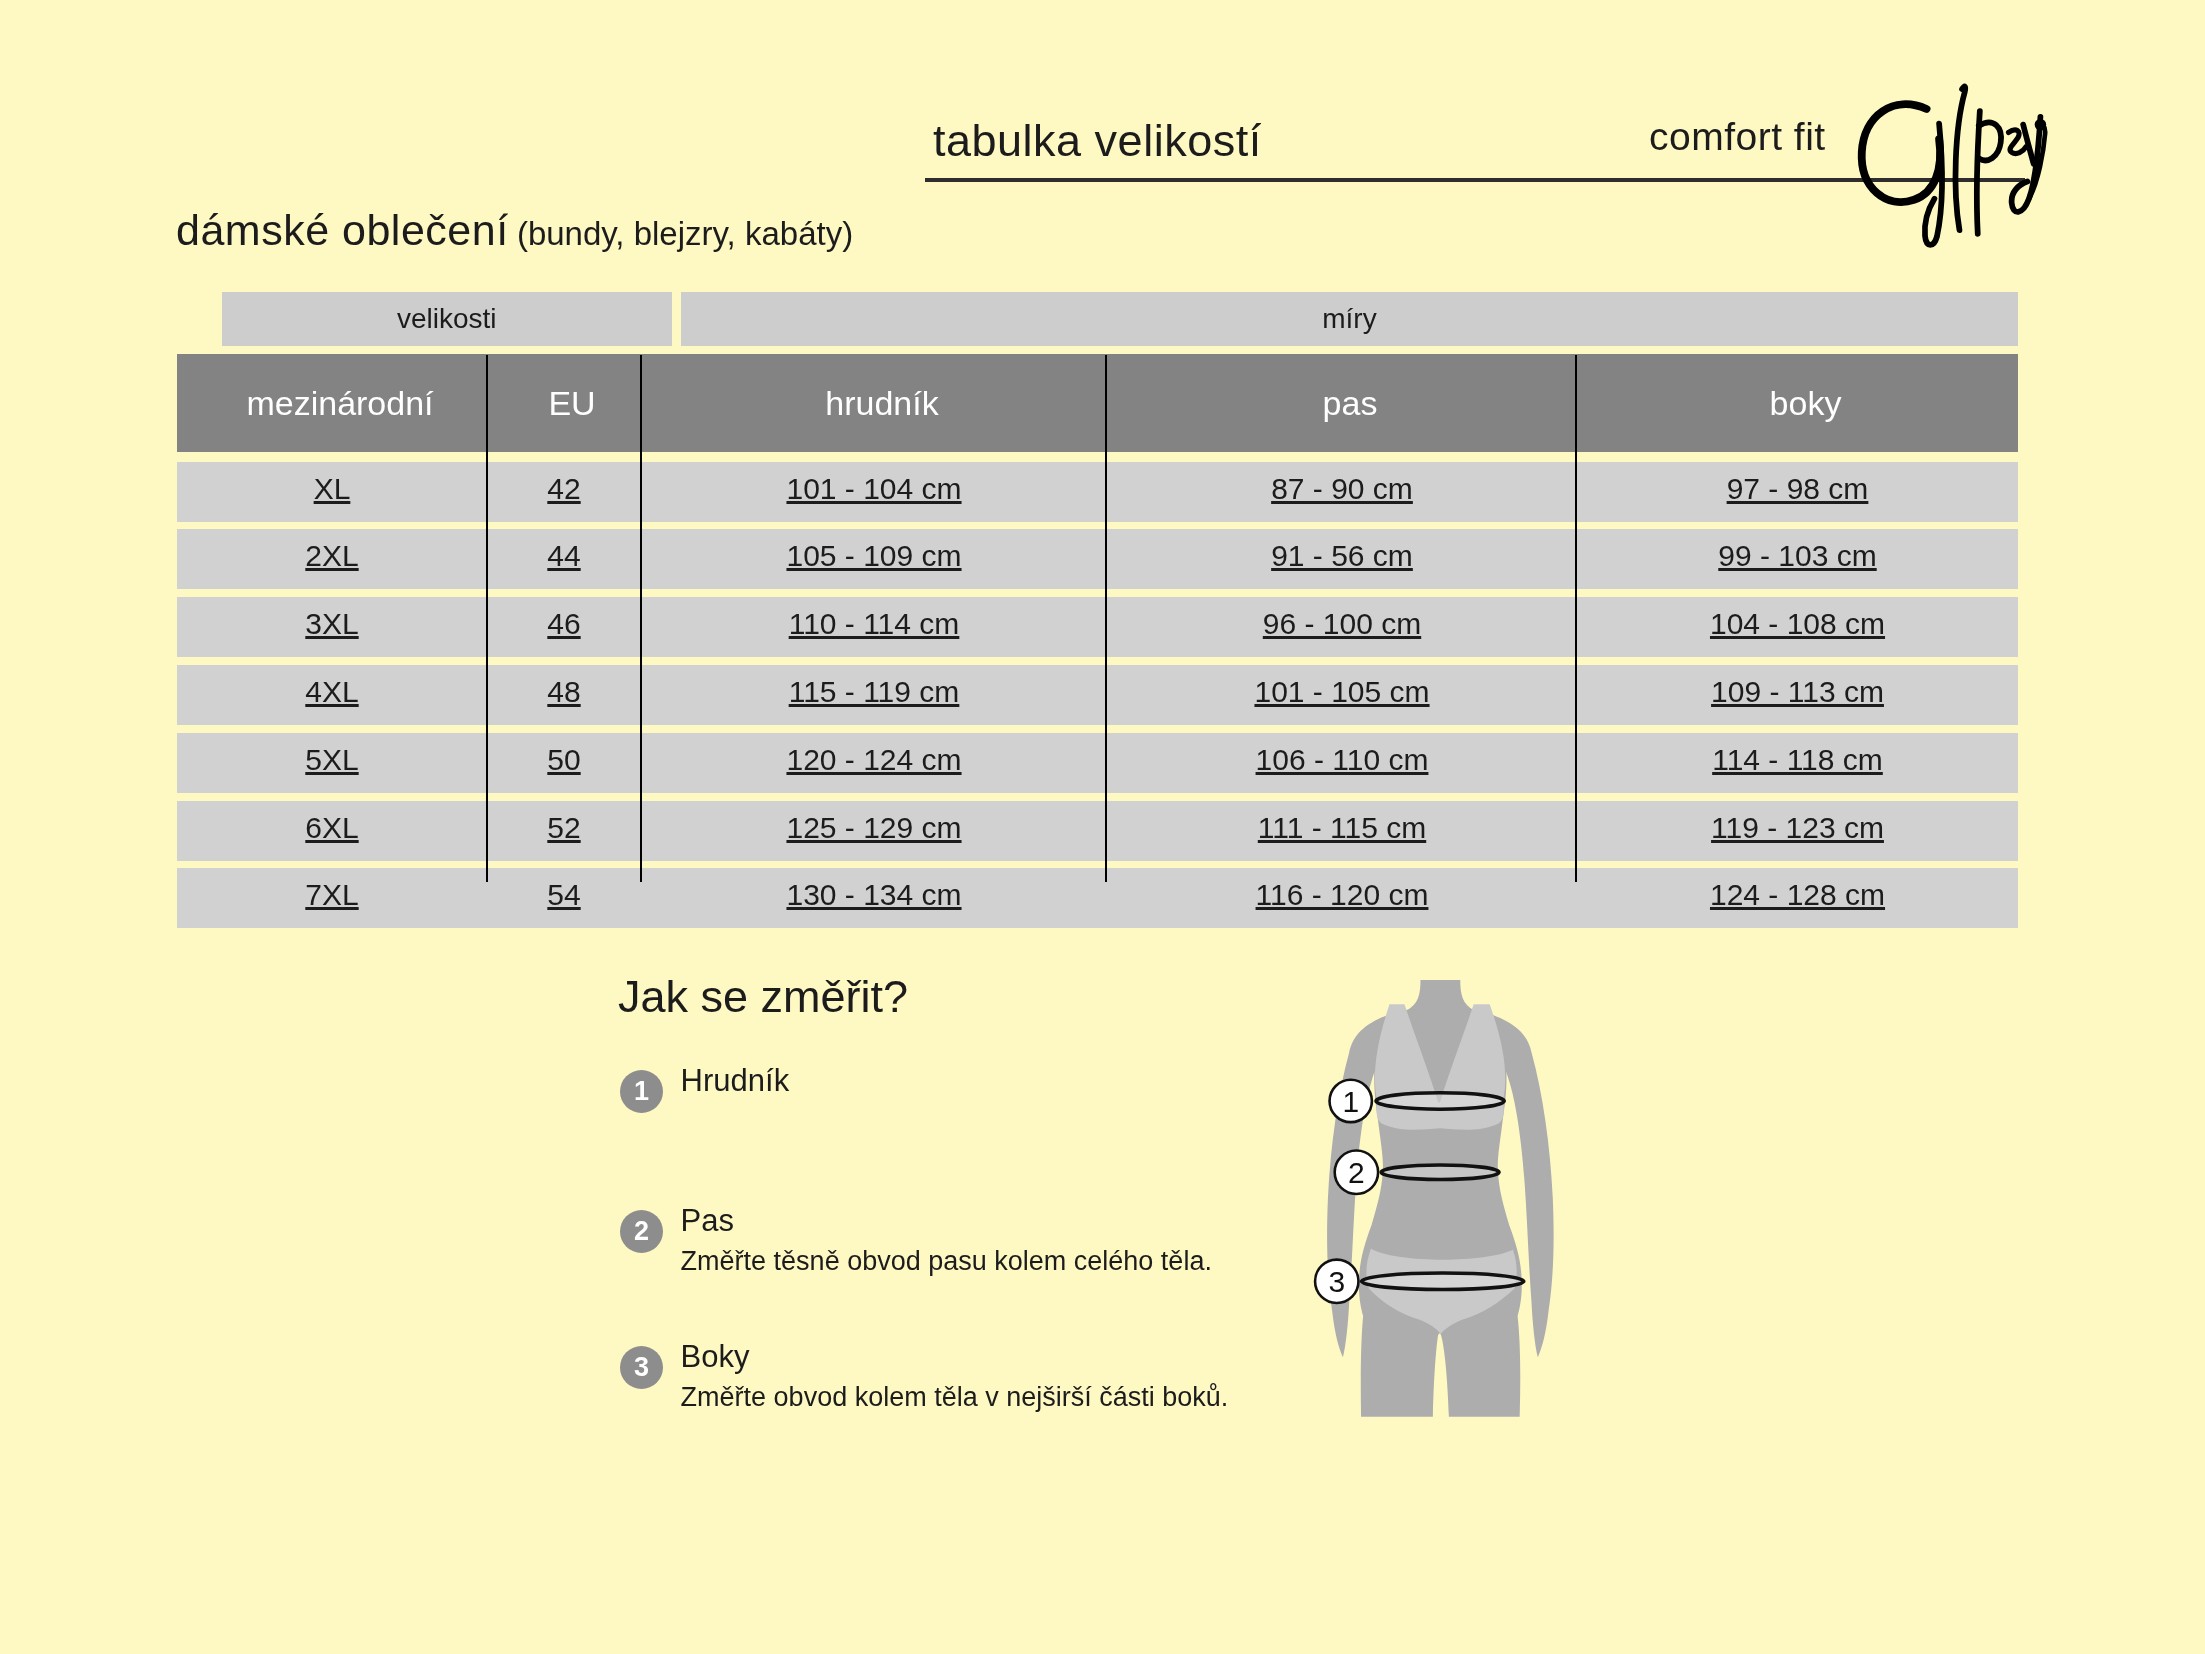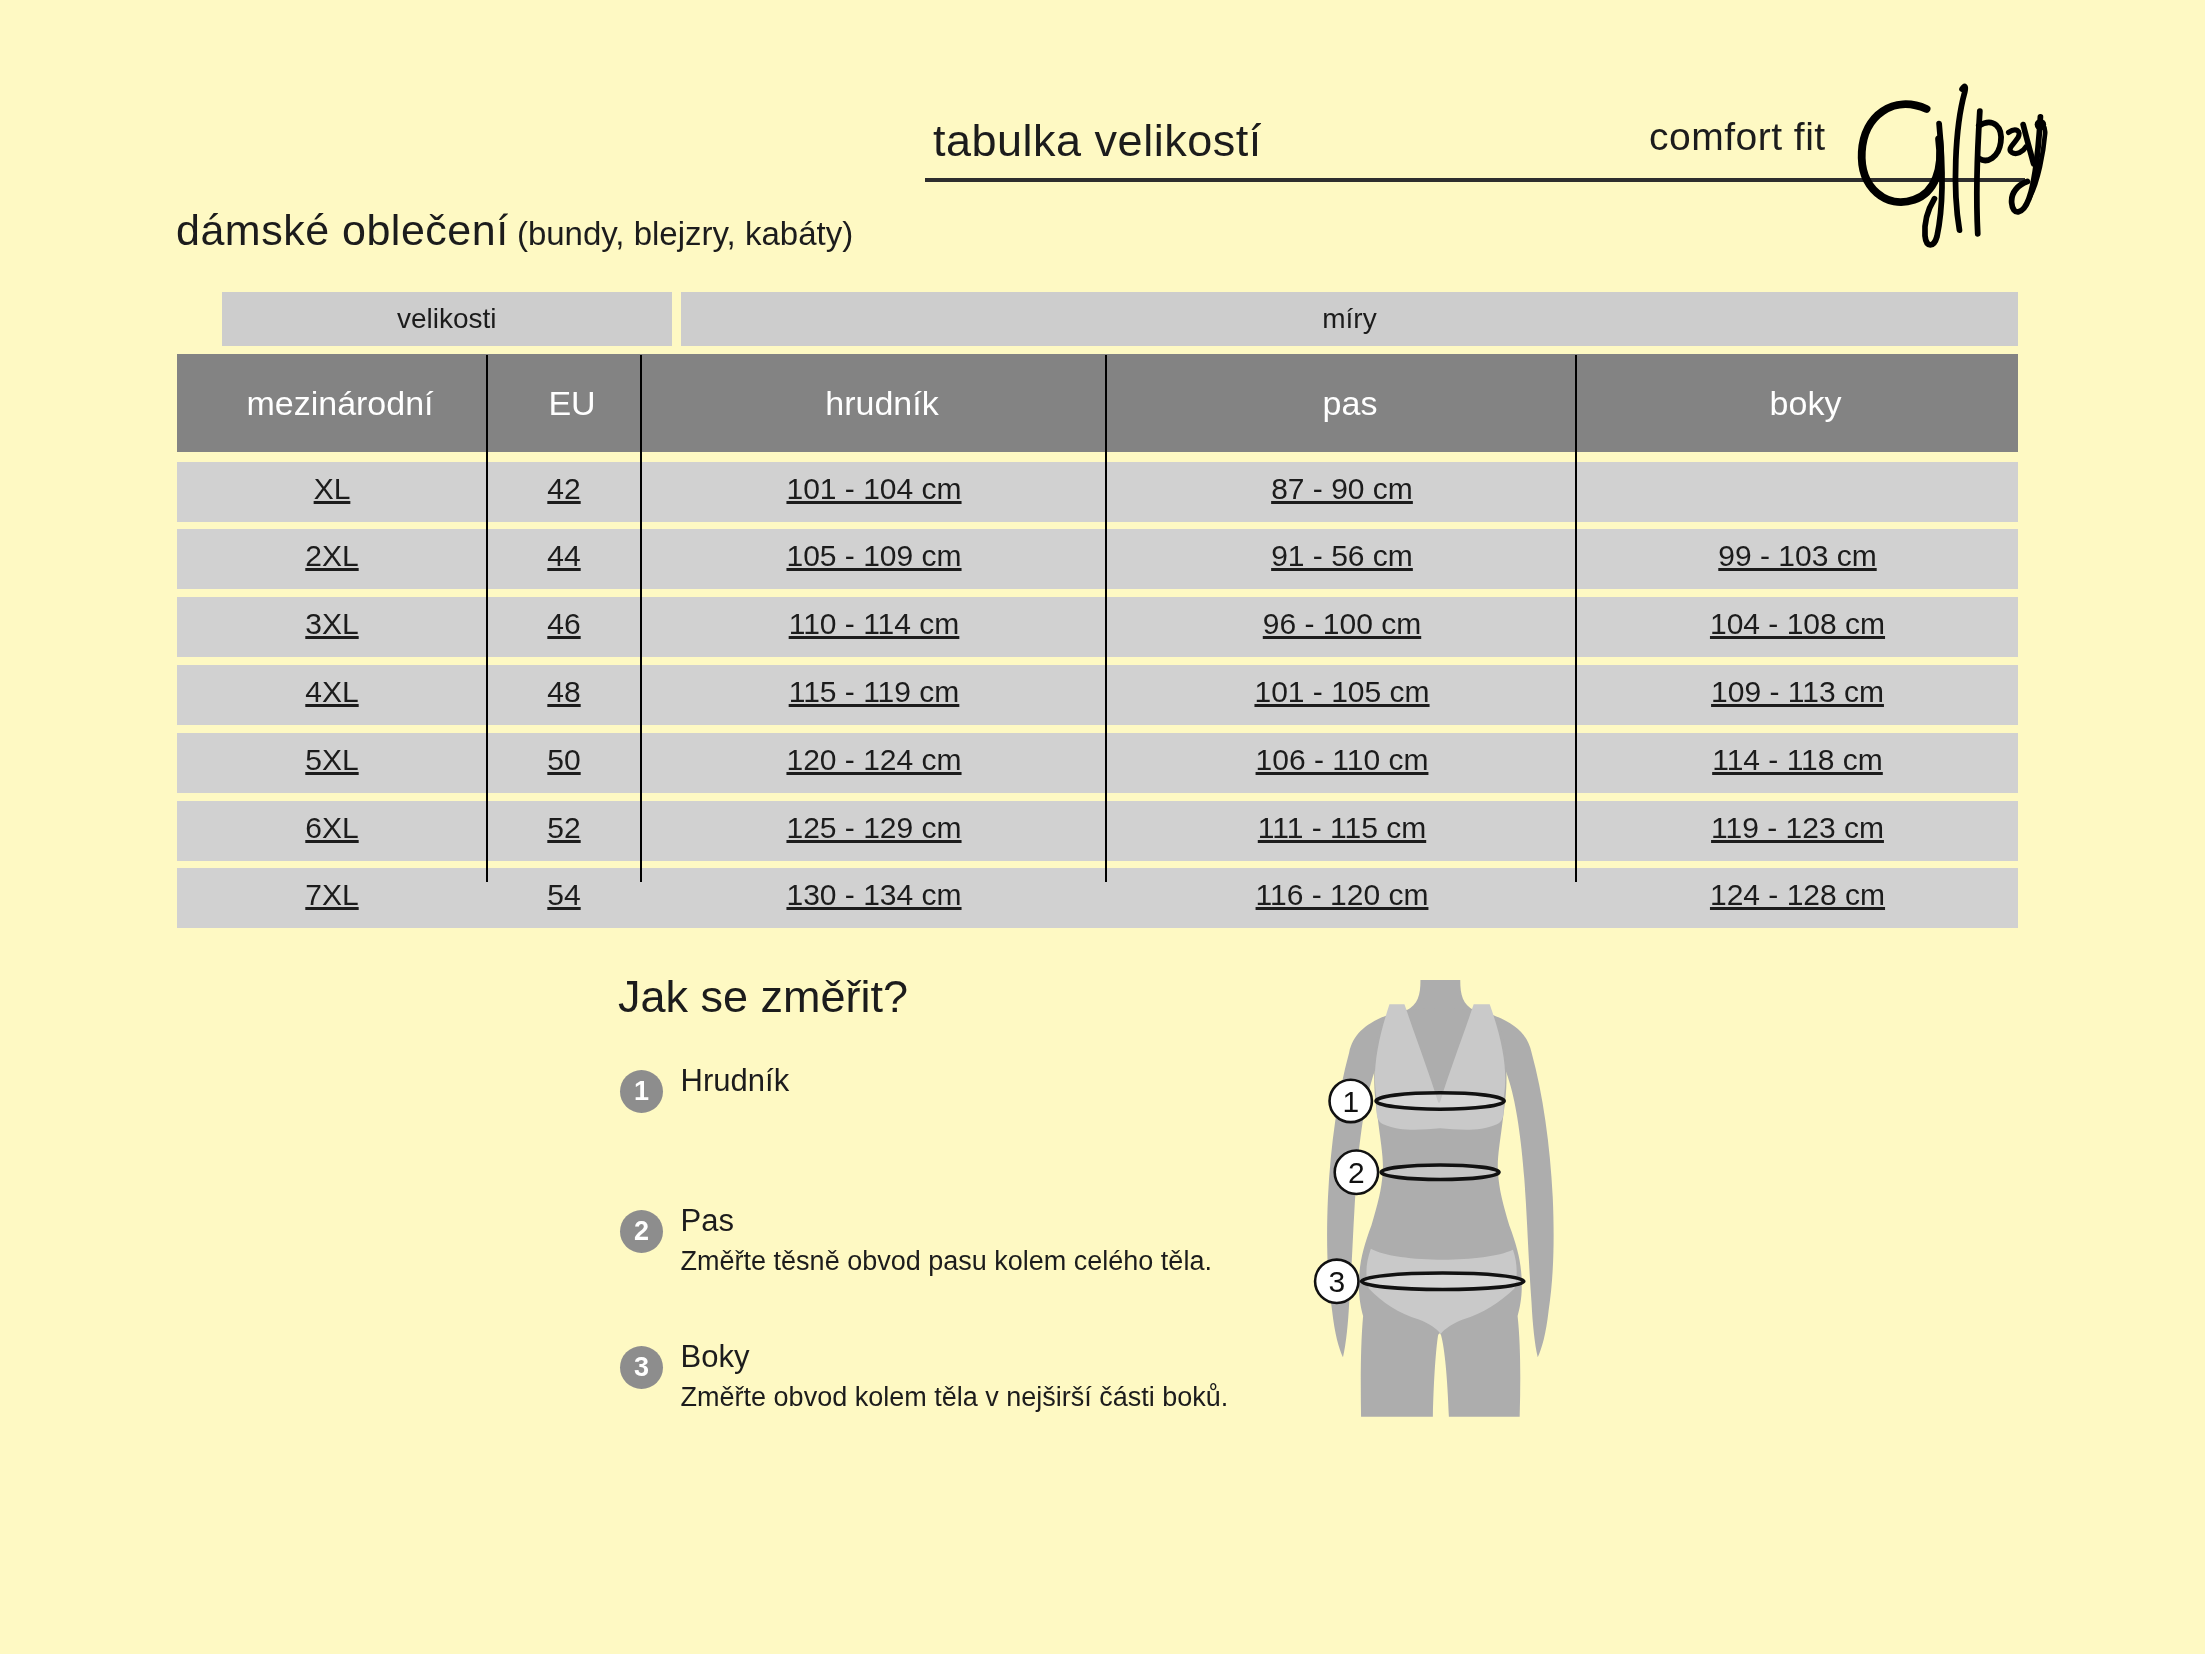--- a/index.html
+++ b/index.html
@@ -99,20 +99,21 @@
         <div class="cell c2">hrudník</div>
         <div class="cell c3">pas</div>
         <div class="cell c4">boky</div>
       </div>
     <div id="table-rows">
         <div class="t-row">
           <div class="cell c0">XL</div>
           <div class="cell c1">42</div>
           <div class="cell c2">101 - 104 cm</div>
           <div class="cell c3">87 - 90 cm</div>
+          <div class="cell c4">97 - 98 cm</div>
         </div>
         <div class="t-row">
           <div class="cell c0">2XL</div>
           <div class="cell c1">44</div>
           <div class="cell c2">105 - 109 cm</div>
           <div class="cell c3">91 - 56 cm</div>
           <div class="cell c4">99 - 103 cm</div>
         </div>
         <div class="t-row">
           <div class="cell c0">3XL</div>

